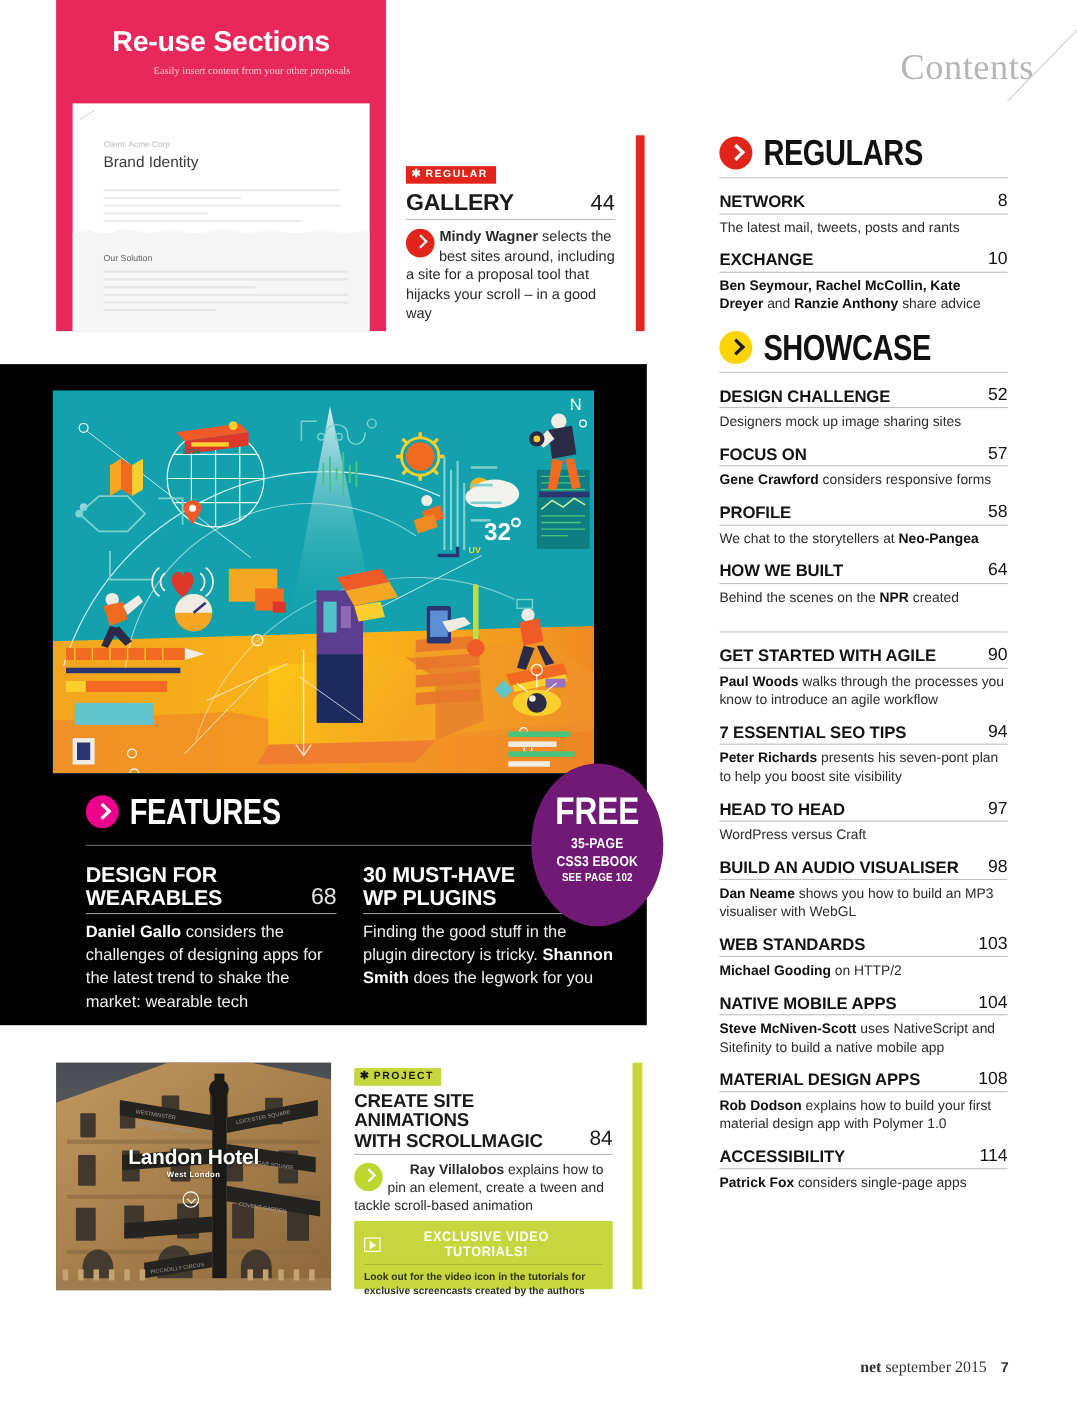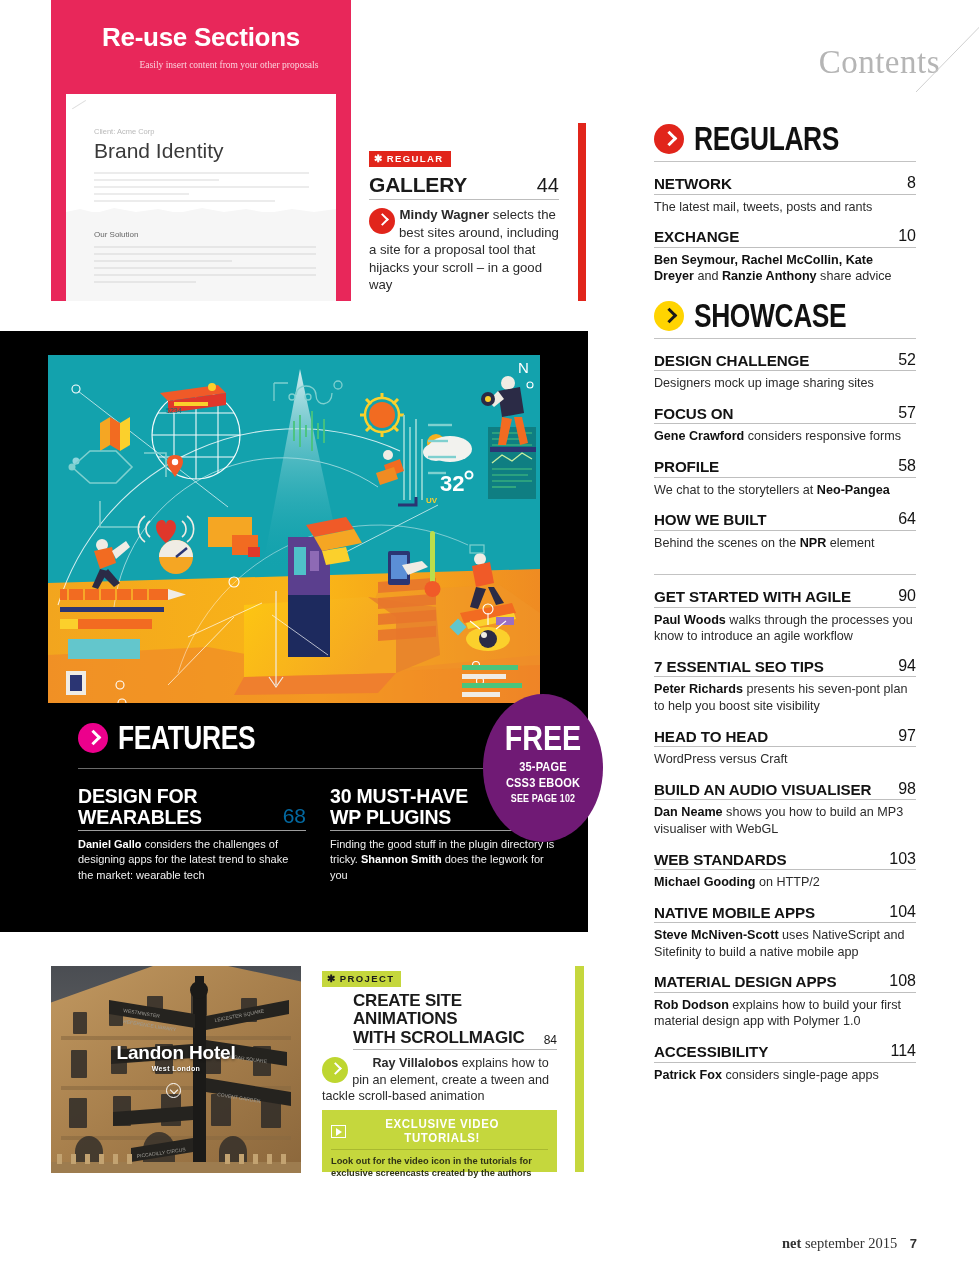--- a/index.html
+++ b/index.html
@@ -41,21 +41,21 @@
     background: #ffffff; overflow: hidden;
   }
   .doc-corner {
     position: absolute; left: 9px; top: 9px; width: 16px; height: 16px;
     border-top: 1px solid #ddd; transform: rotate(-32deg);
   }
   .doc-client {
     position: absolute; left: 28px; top: 33px; font-size: 7.5px; color: #b9b9b9;
   }
   .doc-h1 {
-    position: absolute; left: 28px; top: 45px; font-size: 21px; color: #3a3a3a;
+    position: absolute; left: 28px; top: 45px; font-size: 14px; color: #3a3a3a;
     font-weight: 400;
   }
   .doc-lines { position: absolute; left: 28px; top: 78px; width: 215px; }
   .doc-lines .ln { height: 2px; background: #ececec; margin-bottom: 5px; }
   .doc-torn {
     position: absolute; left: 0; top: 118px; width: 270px; height: 89px;
     background: #f6f6f6;
   }
   .doc-torn-edge {
     position: absolute; left: 0; top: 112px; width: 270px; height: 10px;
@@ -159,22 +159,22 @@
   .feat-col.left { left: 78px; }
   .feat-col.right { left: 330px; }
   .feat-title {
     font-size: 19.5px; font-weight: bold; line-height: 1.08; text-transform: uppercase;
     letter-spacing: -0.2px;
   }
   .feat-title-row {
     display: flex; align-items: flex-end; justify-content: space-between;
     border-bottom: 1px solid #9d9d9d; padding-bottom: 2px;
   }
-  .feat-page { font-size: 21px; font-weight: 400; color: #0369a1; padding-left: 6px; margin-left: 40px; }
-  .feat-desc { font-size: 11px; line-height: 1.4; margin-top: 6px; color: #f0f0f0; }
+  .feat-page { font-size: 21px; font-weight: 400; color: #e5e5e5; padding-left: 6px; margin-left: 40px; }
+  .feat-desc { font-size: 15px; line-height: 1.4; margin-top: 6px; color: #f0f0f0; }
   .feat-desc b { font-weight: bold; color: #fff; }
 
   
   .hotel {
     position: absolute; left: 51px; top: 966px; width: 250px; height: 207px;
     overflow: hidden; background: #6b5842;
   }
   .hotel-title {
     position: absolute; left: 0; top: 76px; width: 250px; text-align: center;
     color: #fff; font-size: 19px; font-weight: bold; letter-spacing: -0.2px;
@@ -195,23 +195,23 @@
   }
 
   
   .project-block { position: absolute; left: 322px; top: 968px; width: 235px; }
   .proj-title {
     font-size: 17px; font-weight: bold; line-height: 1.08; text-transform: uppercase;
     letter-spacing: -0.2px; color: #1a1a1a;
   }
   .proj-title-row {
     display: flex; align-items: flex-end; justify-content: space-between;
-    border-bottom: 1px solid #b5b5b5; padding-bottom: 2px; margin-top: 5px; margin-left: 31px;
-  }
-  .proj-page { font-size: 12px; color: #1a1a1a; padding-left: 6px; }
+    border-bottom: 1px solid #b5b5b5; padding-bottom: 2px; margin-top: 5px;
+  }
+  .proj-page { font-size: 19px; color: #1a1a1a; padding-left: 6px; }
   .proj-desc { font-size: 12.6px; line-height: 1.32; margin-top: 5px; color: #2a2a2a; }
   .proj-desc b { font-weight: bold; margin-left: 20px; }
   .round-arrow.green { background: #bed630; }
   .round-arrow.green::after { border-color: #fff; }
 
   .video-box {
     position: absolute; left: 322px; top: 1110px; width: 235px; height: 62px;
     background: #c5d73d; padding: 7px 9px;
   }
   .video-head {
@@ -839,21 +839,21 @@
           <div class="item-page">58</div>
         </div>
         <div class="item-desc"><span>We chat to the storytellers at </span><b>Neo-Pangea</b></div>
       </div>
 
       <div class="item">
         <div class="item-row">
           <div class="item-title">HOW WE BUILT</div>
           <div class="item-page">64</div>
         </div>
-        <div class="item-desc"><span>Behind the scenes on the </span><b>NPR</b><span> element</span></div>
+        <div class="item-desc"><span>Behind the scenes on the </span><b>NPR</b><span> created</span></div>
       </div>
     </div>
 
     <div class="sec-gap"></div>
 
     <div class="sec">
       <div class="sec-rule"></div>
 
       <div class="item">
         <div class="item-row">

